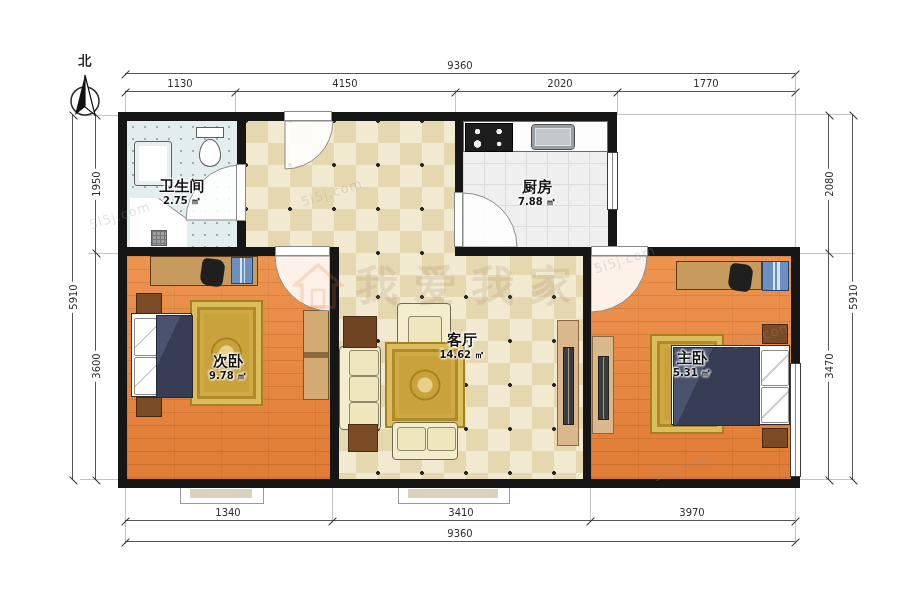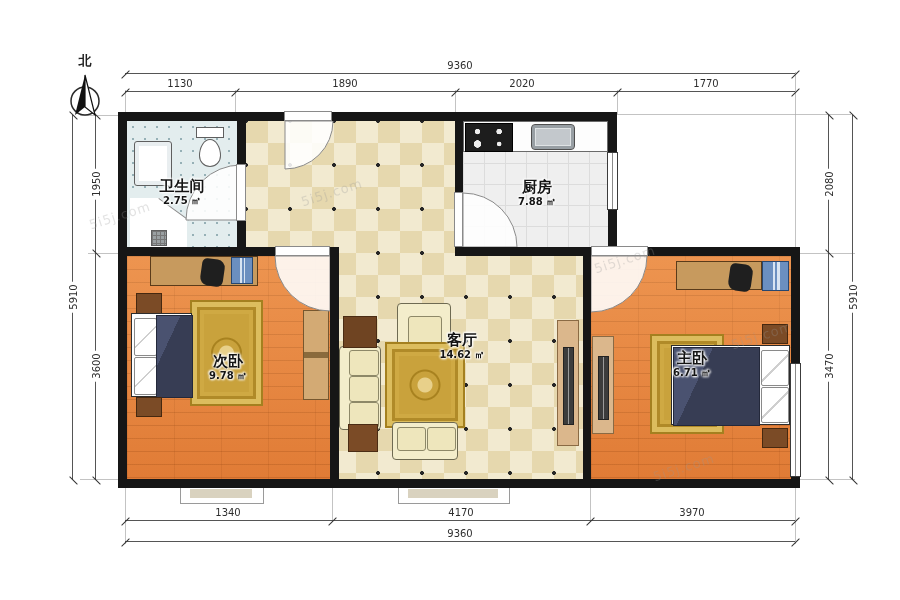--- a/index.html
+++ b/index.html
@@ -239,48 +239,48 @@
   <div class="roomlbl" style="left:462px; top:346px;">
     <span class="rname">客厅</span>
     <span class="rarea">14.62 ㎡</span>
   </div>
   <div class="roomlbl" style="left:228px; top:367px;">
     <span class="rname">次卧</span>
     <span class="rarea">9.78 ㎡</span>
   </div>
   <div class="roomlbl" style="left:692px; top:364px;">
     <span class="rname">主卧</span>
-    <span class="rarea">6.71 ㎡</span>
+    <span class="rarea">5.31 ㎡</span>
   </div>
 
   <div class="dimh" style="left:125px; top:73px; width:670px;">
     <span class="tick" style="left:0;"></span>
       <span class="tick" style="left:670px;"></span>
     <span class="lbl" style="left:335px;">9360</span>
   </div>
 
   <div class="dimh" style="left:125px; top:91px; width:670px;">
     <span class="tick" style="left:0;"></span>
       <span class="tick" style="left:110px;"></span>
     <span class="tick" style="left:330px;"></span>
       <span class="tick" style="left:492px;"></span>
     <span class="tick" style="left:670px;"></span>
     <span class="lbl" style="left:55px;">1130</span>
-    <span class="lbl" style="left:220px;">1890</span>
-    <span class="lbl" style="left:397px;">2020</span>
+    <span class="lbl" style="left:220px;">4150</span>
+    <span class="lbl" style="left:435px;">2020</span>
     <span class="lbl" style="left:581px;">1770</span>
   </div>
 
   <div class="dimh" style="left:125px; top:520px; width:670px;">
     <span class="tick" style="left:0;"></span>
       <span class="tick" style="left:207px;"></span>
     <span class="tick" style="left:465px;"></span>
       <span class="tick" style="left:670px;"></span>
     <span class="lbl" style="left:103px;">1340</span>
-    <span class="lbl" style="left:336px;">4170</span>
+    <span class="lbl" style="left:336px;">3410</span>
     <span class="lbl" style="left:567px;">3970</span>
   </div>
 
   <div class="dimh" style="left:125px; top:541px; width:670px;">
     <span class="tick" style="left:0;"></span>
       <span class="tick" style="left:670px;"></span>
     <span class="lbl" style="left:335px;">9360</span>
   </div>
 
   <div class="dimv" style="left:72px; top:115px; height:365px;">
@@ -329,19 +329,26 @@
 
   <div class="north">
     <span class="nlabel">北</span>
     <svg width="44" height="50" viewBox="0 0 44 50">
       <circle cx="22" cy="30" r="14" fill="none" stroke="#2a2a2a" stroke-width="1.5"></circle>
       <path d="M22,4 L12,44 L22,36 Z" fill="#111"></path>
       <path d="M22,4 L32,44 L22,36 Z" fill="#fff" stroke="#111" stroke-width="1.2"></path>
     </svg>
   </div>
 
+  <div class="wm-center">
+    <svg width="52" height="52" viewBox="0 0 52 52">
+      <path d="M26,5 L49,25 L42,25 L42,47 L10,47 L10,25 L3,25 Z" fill="none" stroke="rgba(225,125,50,0.20)" stroke-width="3.5"></path>
+      <rect x="20" y="30" width="12" height="17" fill="none" stroke="rgba(225,125,50,0.20)" stroke-width="2.5"></rect>
+    </svg>
+    <span class="wtxt">我爱我家</span>
+  </div>
   <span class="wm" style="left:300px; top:185px;">5i5j.com</span>
   <span class="wm" style="left:593px; top:252px;">5i5j.com</span>
   <span class="wm" style="left:730px; top:328px;">5i5j.com</span>
   <span class="wm" style="left:652px; top:460px;">5i5j.com</span>
   <span class="wm" style="left:88px;  top:208px;">5i5j.com</span>
 
 </div>
 
 </body></html>

